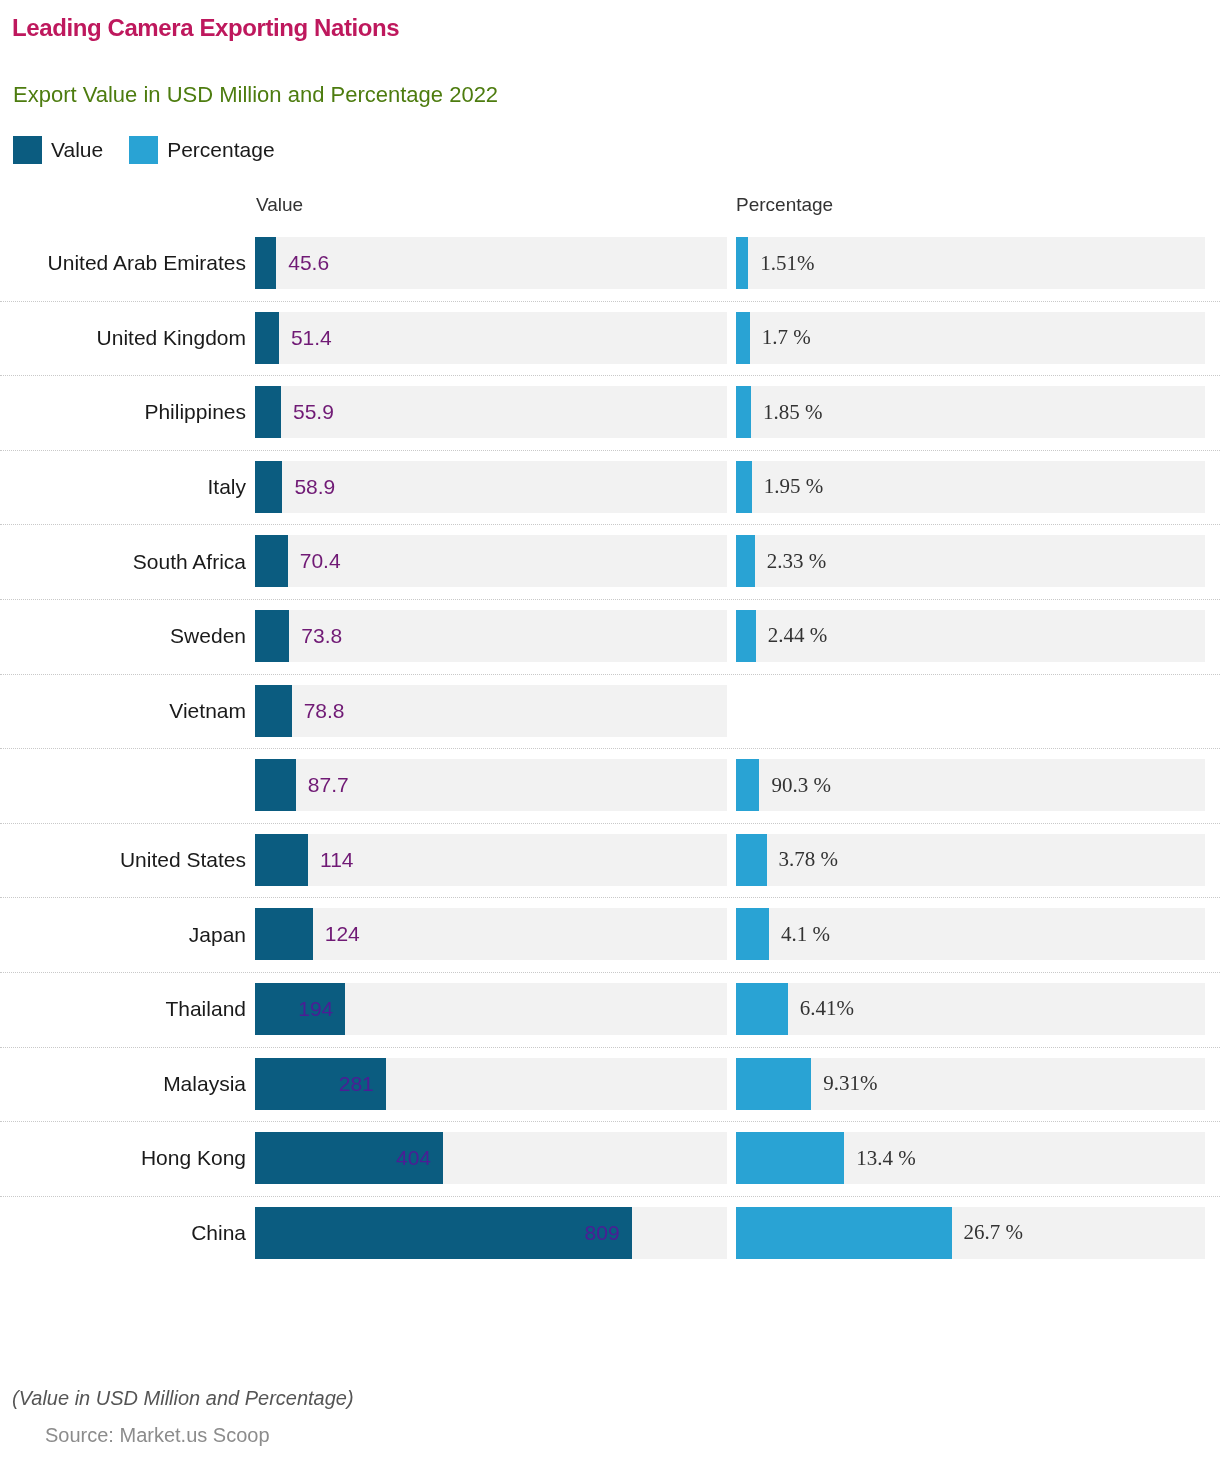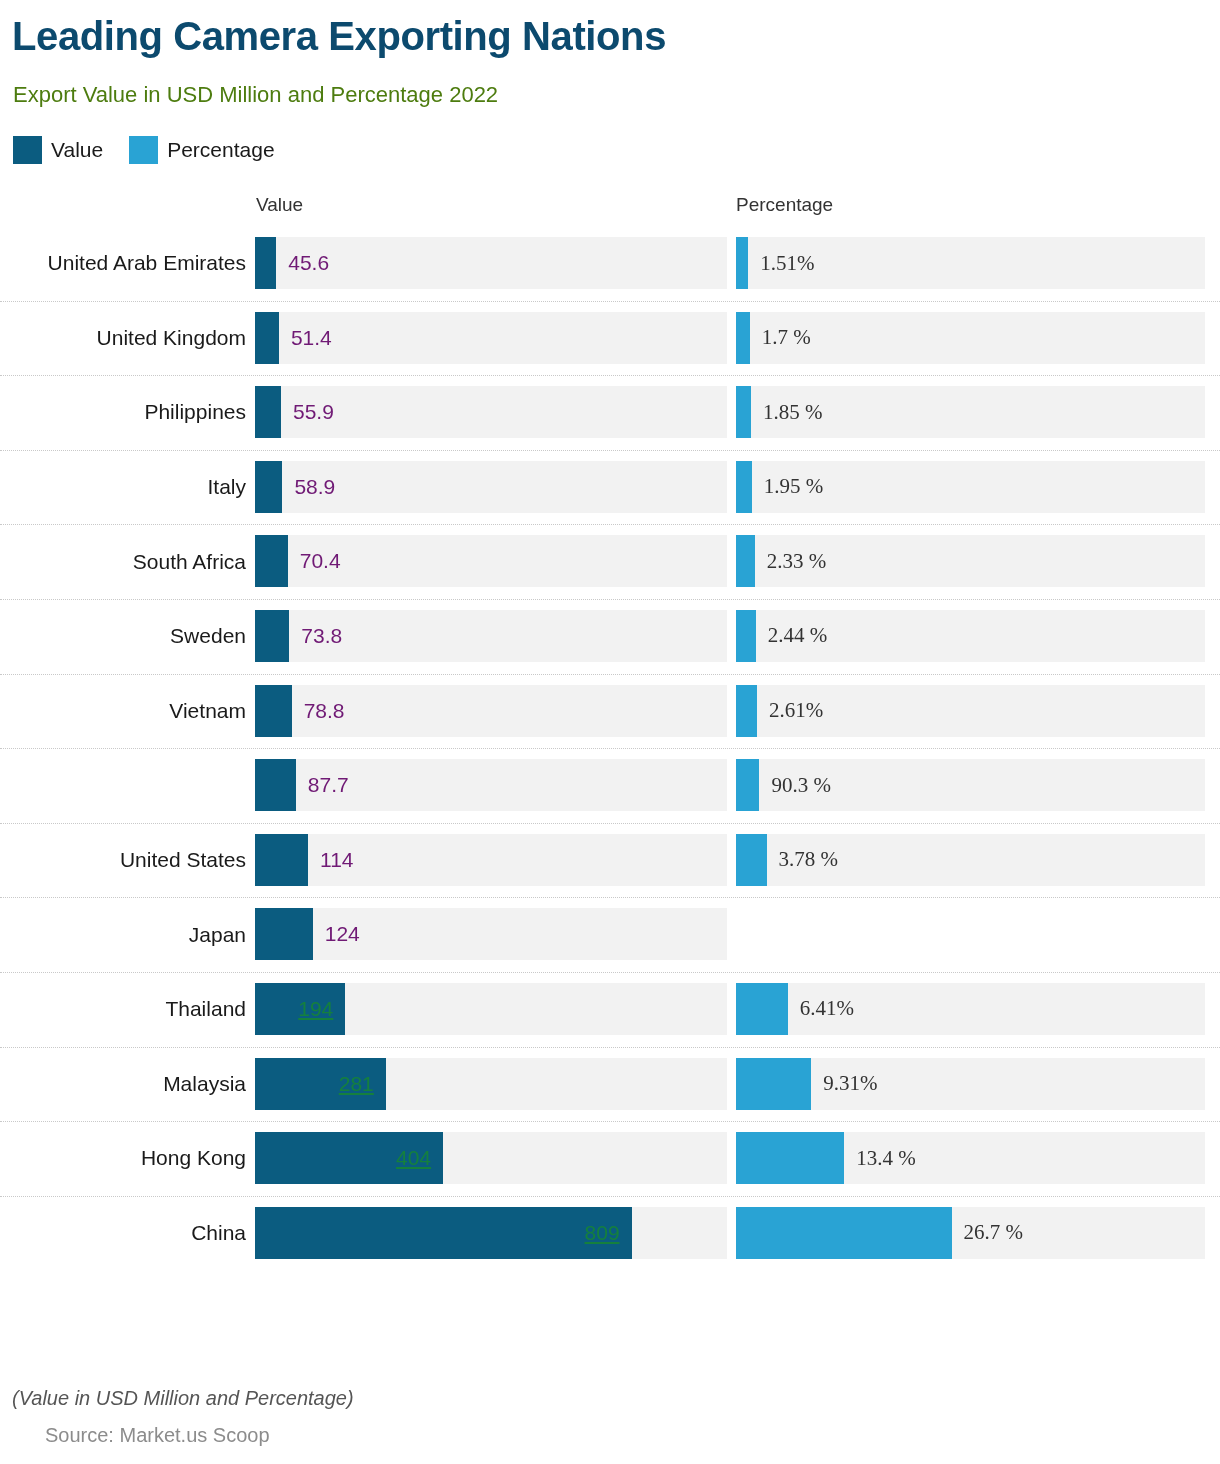--- a/index.html
+++ b/index.html
@@ -16,24 +16,24 @@
     height: 1464px;
     background: #ffffff;
     overflow: hidden;
   }
 
   
   .chart-title {
     position: absolute;
     left: 12px;
     top: 14px;
-    font-size: 40px;
+    font-size: 24px;
     font-weight: bold;
     letter-spacing: -0.4px;
-    color: #0c4a6e;
+    color: #be185d;
     white-space: nowrap;
   }
   .chart-subtitle {
     position: absolute;
     left: 13px;
     top: 82px;
     font-size: 22px;
     font-weight: normal;
     color: #4d7c0f;
     white-space: nowrap;
@@ -135,23 +135,22 @@
     height: 52px;
     background: #0b5c80;
   }
   .val-label-in {
     position: absolute;
     top: 0;
     height: 52px;
     display: flex;
     align-items: center;
     font-size: 21px;
-    color: #15803d;
-    white-space: nowrap;
-    text-decoration: underline;
+    color: #4c1d95;
+    white-space: nowrap;
   }
   .val-label-out {
     position: absolute;
     top: 0;
     height: 52px;
     display: flex;
     align-items: center;
     font-size: 21px;
     color: #701a75;
     white-space: nowrap;
@@ -312,24 +311,20 @@
         </div>
       </div>
       <div class="row">
         <div class="row-sep"></div>
         <div class="row-inner">
           <div class="row-label">Vietnam</div>
           <div class="track-value">
             <div class="bar-value" style="width:36.68007889546351px"></div>
             <div class="val-label-out" style="left:48.68007889546351px">78.8</div>
           </div>
-          <div class="track-pct">
-            <div class="bar-pct" style="width:21.068674698795178px"></div>
-            <div class="pct-label-out" style="left:33.06867469879518px">2.61%</div>
-          </div>
         </div>
       </div>
       <div class="row">
         <div class="row-sep"></div>
         <div class="row-inner">
           <div class="track-value">
             <div class="bar-value" style="width:40.82287968441815px"></div>
             <div class="val-label-out" style="left:52.82287968441815px">87.7</div>
           </div>
           <div class="track-pct">
@@ -353,20 +348,24 @@
         </div>
       </div>
       <div class="row">
         <div class="row-sep"></div>
         <div class="row-inner">
           <div class="row-label">Japan</div>
           <div class="track-value">
             <div class="bar-value" style="width:57.71992110453649px"></div>
             <div class="val-label-out" style="left:69.7199211045365px">124</div>
           </div>
+          <div class="track-pct">
+            <div class="bar-pct" style="width:33.096385542168676px"></div>
+            <div class="pct-label-out" style="left:45.096385542168676px">4.1 %</div>
+          </div>
         </div>
       </div>
       <div class="row">
         <div class="row-sep"></div>
         <div class="row-inner">
           <div class="row-label">Thailand</div>
           <div class="track-value">
             <div class="bar-value" style="width:90.30374753451677px"></div>
             <div class="val-label-in" style="right:393.6962524654832px">194</div>
           </div>

